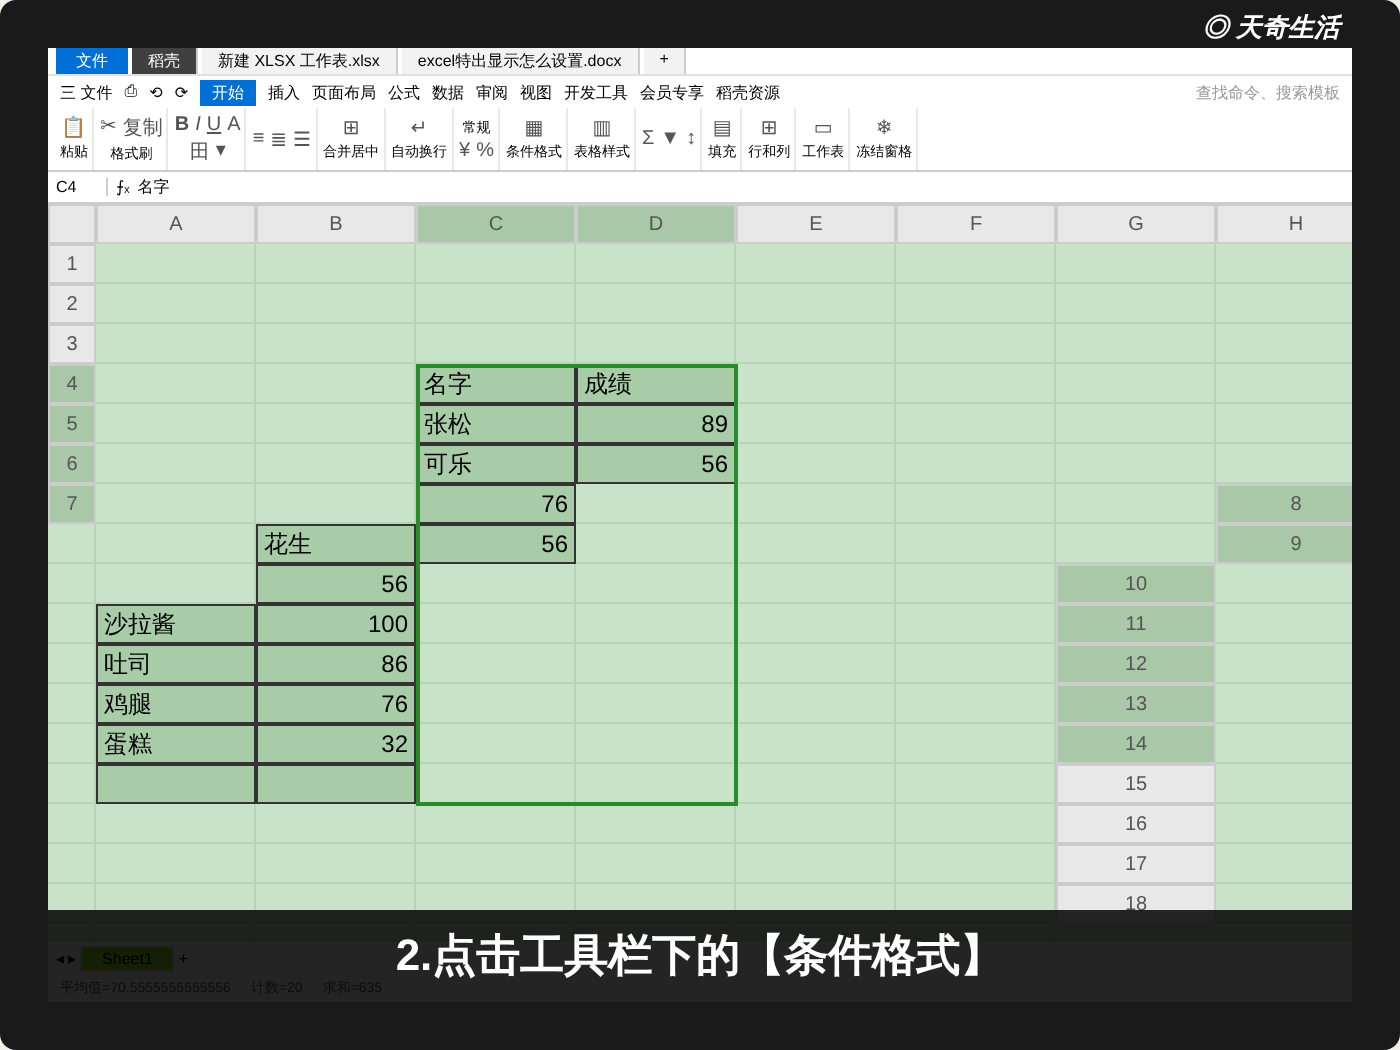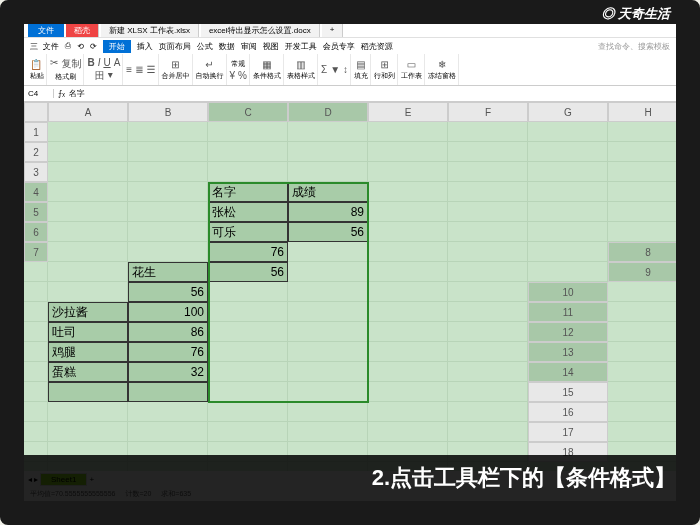--- a/index.html
+++ b/index.html
@@ -9,24 +9,24 @@
     
     .watermark { position: absolute; top: 5px; right: 30px; color: #fff; font-size: 13px; font-weight: bold; z-index: 101; font-style: italic; }
     .watermark::before { content: "◎ "; }
     
     .window { position: absolute; top: 24px; left: 24px; right: 24px; bottom: 24px; background: #fff; display: flex; flex-direction: column; overflow: hidden; }
     
     .title-bar { height: 14px; background: #fff; display: flex; align-items: center; font-size: 8px; padding: 0 4px; border-bottom: 1px solid #e0e0e0; }
     .tab-group { display: flex; gap: 2px; }
     .file-tab { background: #0070d6; color: #fff; padding: 1px 10px; font-size: 8px; }
     .doc-tab { background: #f2f2f2; padding: 1px 8px; font-size: 8px; border-right: 1px solid #ccc; }
-    .doc-tab.bg-orange { background: #ef4444; color: #fff; }
+    .doc-tab.bg-orange { background: #404040; color: #fff; }
     
     .menu-bar { height: 16px; display: flex; align-items: center; font-size: 8px; gap: 6px; padding: 0 6px; }
-    .menu-bar span { cursor: pointer; font-family: Liberation Mono, monospace; }
+    .menu-bar span { cursor: pointer; }
     .menu-active { background: #0070d6; color: #fff; padding: 1px 6px; }
     
     .toolbar { height: 32px; background: #fff; border-bottom: 1px solid #ccc; display: flex; align-items: center; font-size: 7px; gap: 1px; padding: 0 4px; }
     .tb-group { display: flex; flex-direction: column; align-items: center; padding: 0 2px; border-right: 1px solid #e8e8e8; height: 100%; justify-content: center; gap: 1px;}
     .tb-icons { display: flex; gap: 3px; font-size: 10px; color: #555; }
     .tb-icons span { cursor: pointer; }
     
     .formula-bar { height: 16px; display: flex; align-items: center; font-size: 8px; border-bottom: 1px solid #ccc; }
     .name-box { width: 30px; border-right: 1px solid #ccc; padding: 0 4px; }
     .fx-area { display: flex; align-items: center; gap: 4px; padding: 0 4px; }
@@ -40,21 +40,21 @@
     .cell { border-right: 1px solid #b8d4b8; border-bottom: 1px solid #b8d4b8; font-size: 12px; padding: 0 3px; display: flex; align-items: center; }
     .cell.sel { background: #a8cca8; border: 1px solid #333; }
     .cell.ralign { justify-content: flex-end; }
     
     .selection-border { position: absolute; border: 2px solid #2a8a2a; pointer-events: none; }
     
     .status-bar { height: 14px; background: #f0f0f0; display: flex; align-items: center; font-size: 7px; padding: 0 6px; gap: 10px; color: #555; }
     .sheet-tabs { height: 16px; background: #f0f0f0; display: flex; align-items: center; font-size: 8px; padding: 0 4px; gap: 2px; }
     .sheet-tab { background: #84cc16; padding: 1px 10px; border: 1px solid #ccc; }
     
-    .caption { position: absolute; bottom: 24px; left: 24px; right: 24px; background: rgba(0,0,0,0.85); color: #fff; font-size: 22px; font-weight: bold; text-align: right; padding: 8px 0; z-index: 50; }
+    .caption { position: absolute; bottom: 24px; left: 24px; right: 24px; background: rgba(0,0,0,0.85); color: #fff; font-size: 22px; font-weight: bold; text-align: center; padding: 8px 0; z-index: 50; }
   </style>
 </head>
 <body>
 
 <div class="frame"></div>
 <div class="watermark">天奇生活</div>
 
 <div class="window">
 
   <div class="title-bar">

